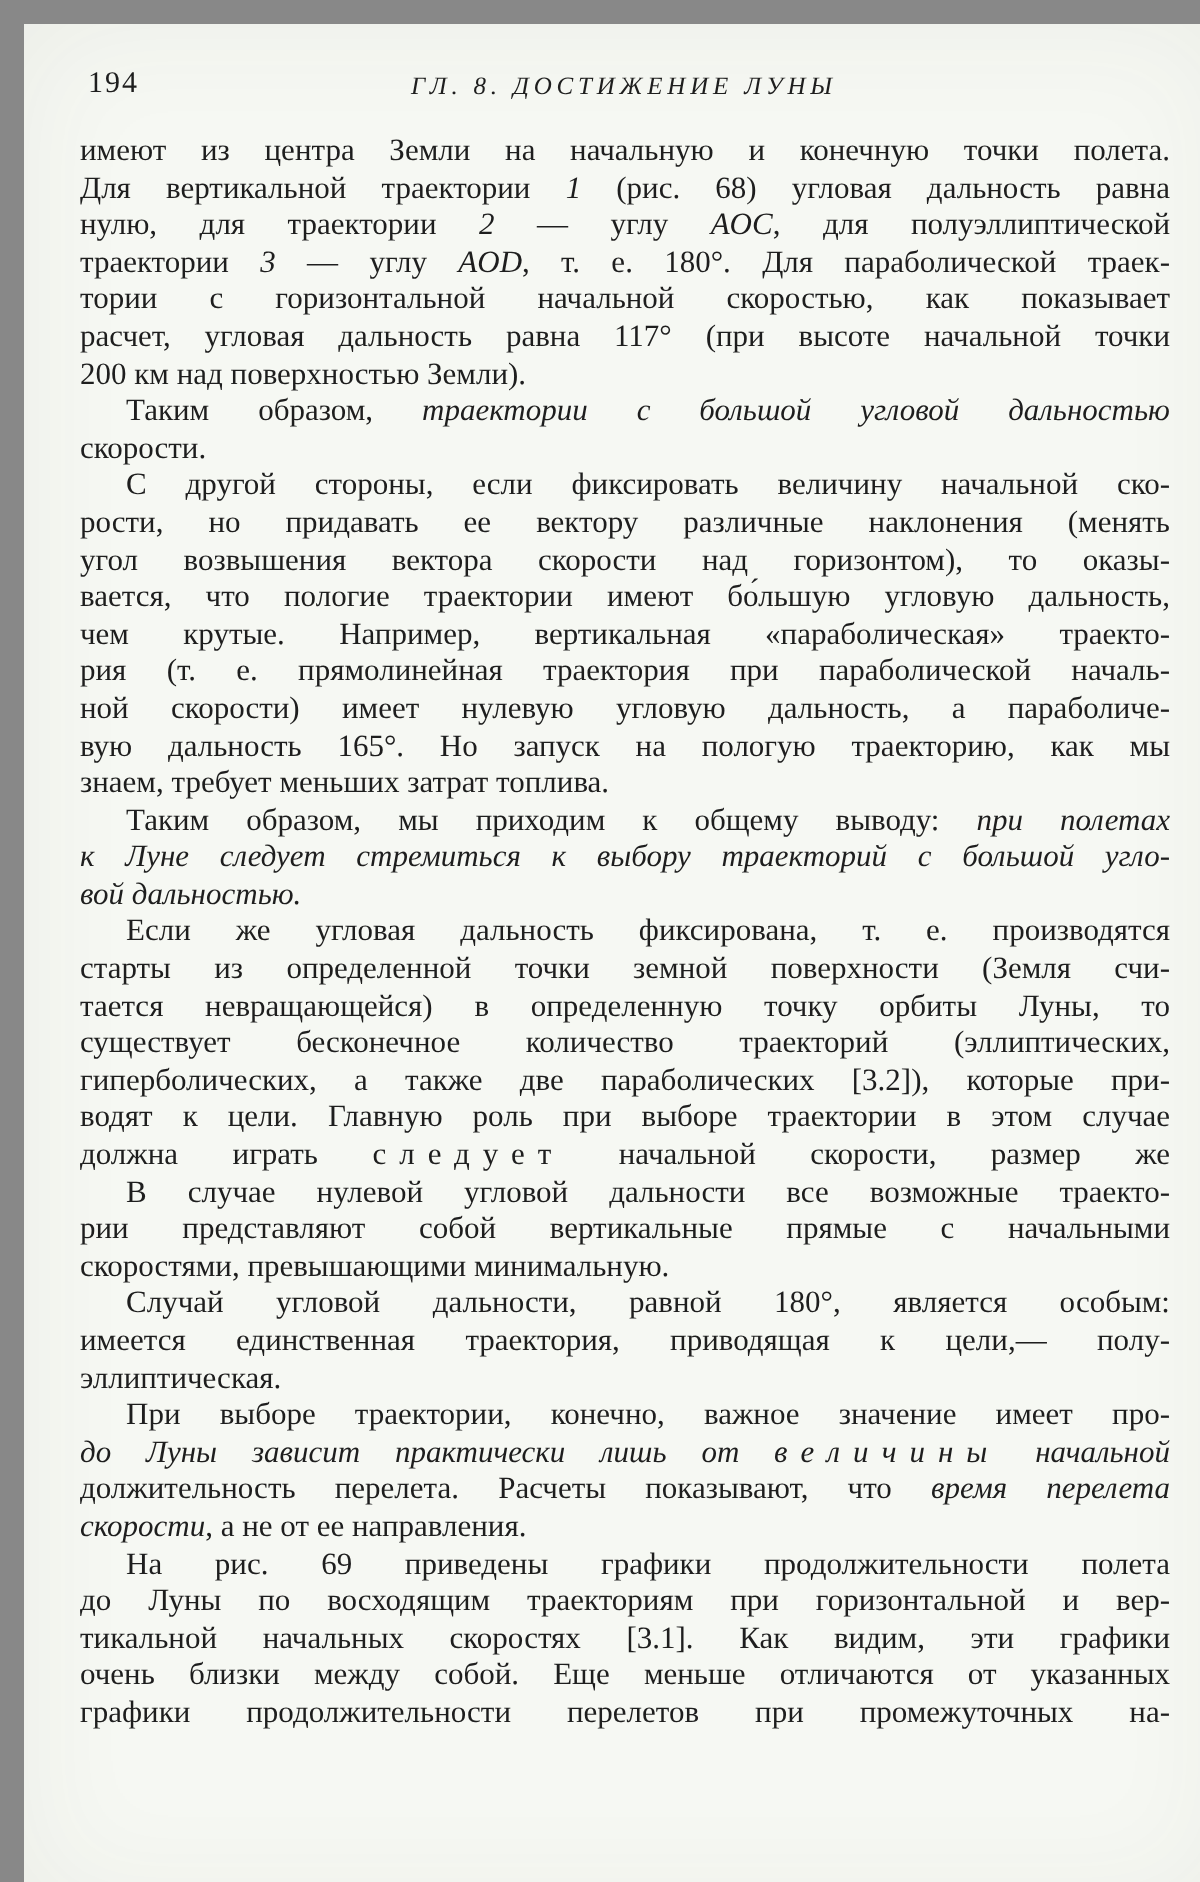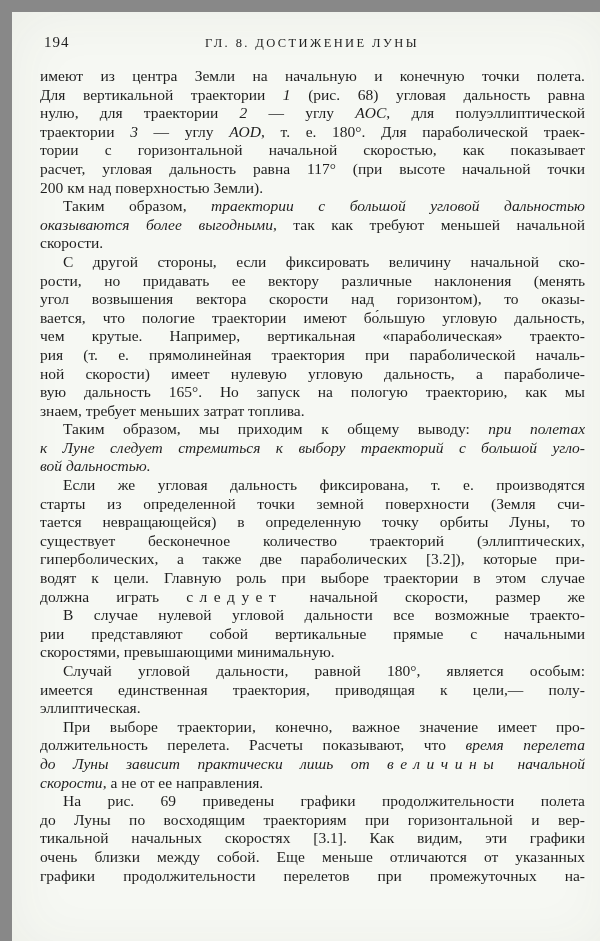--- a/index.html
+++ b/index.html
@@ -28,20 +28,21 @@
     top: 1px;
     font-size: 15px;
     letter-spacing: 1px;
   }
   .chapter {
     text-align: center;
     font-size: 12.5px;
     letter-spacing: 2.4px;
     padding-top: 3px;
     white-space: nowrap;
+    font-style: italic;
   }
   .body-text {
     position: absolute;
     top: 55px;
     left: 28px;
     width: 545px;
     font-size: 15.5px;
     line-height: 18.6px;
   }
   .line {
@@ -65,21 +66,20 @@
   </div>
   <div class="body-text">
       <div class="line"><span>имеют из центра Земли на начальную и конечную точки полета.</span></div>
       <div class="line"><span>Для вертикальной траектории </span><span class="i">1</span><span> (рис. 68) угловая дальность равна</span></div>
       <div class="line"><span>нулю, для траектории </span><span class="i">2</span><span> — углу </span><span class="i">AOC</span><span>, для полуэллиптической</span></div>
       <div class="line"><span>траектории </span><span class="i">3</span><span> — углу </span><span class="i">AOD</span><span>, т. е. 180°. Для параболической траек-</span></div>
       <div class="line"><span>тории с горизонтальной начальной скоростью, как показывает</span></div>
       <div class="line"><span>расчет, угловая дальность равна 117° (при высоте начальной точки</span></div>
       <div class="line last"><span>200 км над поверхностью Земли).</span></div>
       <div class="line first"><span>Таким образом, </span><span class="i">траектории с большой угловой дальностью</span></div>
-      <div class="line"><span class="i">оказываются более выгодными</span><span>, так как требуют меньшей начальной</span></div>
       <div class="line last"><span>скорости.</span></div>
       <div class="line first"><span>С другой стороны, если фиксировать величину начальной ско-</span></div>
       <div class="line"><span>рости, но придавать ее вектору различные наклонения (менять</span></div>
       <div class="line"><span>угол возвышения вектора скорости над горизонтом), то оказы-</span></div>
       <div class="line"><span>вается, что пологие траектории имеют бо́льшую угловую дальность,</span></div>
       <div class="line"><span>чем крутые. Например, вертикальная «параболическая» траекто-</span></div>
       <div class="line"><span>рия (т. е. прямолинейная траектория при параболической началь-</span></div>
       <div class="line"><span>ной скорости) имеет нулевую угловую дальность, а параболиче-</span></div>
       <div class="line"><span>вую дальность 165°. Но запуск на пологую траекторию, как мы</span></div>
       <div class="line last"><span>знаем, требует меньших затрат топлива.</span></div>
@@ -93,22 +93,22 @@
       <div class="line"><span>гиперболических, а также две параболических [3.2]), которые при-</span></div>
       <div class="line"><span>водят к цели. Главную роль при выборе траектории в этом случае</span></div>
       <div class="line"><span>должна играть </span><span class="sp">следует</span><span> начальной скорости, размер же</span></div>
       <div class="line first"><span>В случае нулевой угловой дальности все возможные траекто-</span></div>
       <div class="line"><span>рии представляют собой вертикальные прямые с начальными</span></div>
       <div class="line last"><span>скоростями, превышающими минимальную.</span></div>
       <div class="line first"><span>Случай угловой дальности, равной 180°, является особым:</span></div>
       <div class="line"><span>имеется единственная траектория, приводящая к цели,— полу-</span></div>
       <div class="line last"><span>эллиптическая.</span></div>
       <div class="line first"><span>При выборе траектории, конечно, важное значение имеет про-</span></div>
+      <div class="line"><span class="i">до Луны зависит практически лишь от </span><span class="spi">величины</span><span class="i"> начальной</span></div>
       <div class="line"><span>должительность перелета. Расчеты показывают, что </span><span class="i">время перелета</span></div>
-      <div class="line"><span class="i">до Луны зависит практически лишь от </span><span class="spi">величины</span><span class="i"> начальной</span></div>
       <div class="line last"><span class="i">скорости</span><span>, а не от ее направления.</span></div>
       <div class="line first"><span>На рис. 69 приведены графики продолжительности полета</span></div>
       <div class="line"><span>до Луны по восходящим траекториям при горизонтальной и вер-</span></div>
       <div class="line"><span>тикальной начальных скоростях [3.1]. Как видим, эти графики</span></div>
       <div class="line"><span>очень близки между собой. Еще меньше отличаются от указанных</span></div>
       <div class="line"><span>графики продолжительности перелетов при промежуточных на-</span></div>
     </div>
 </div>
 
 </body></html>

